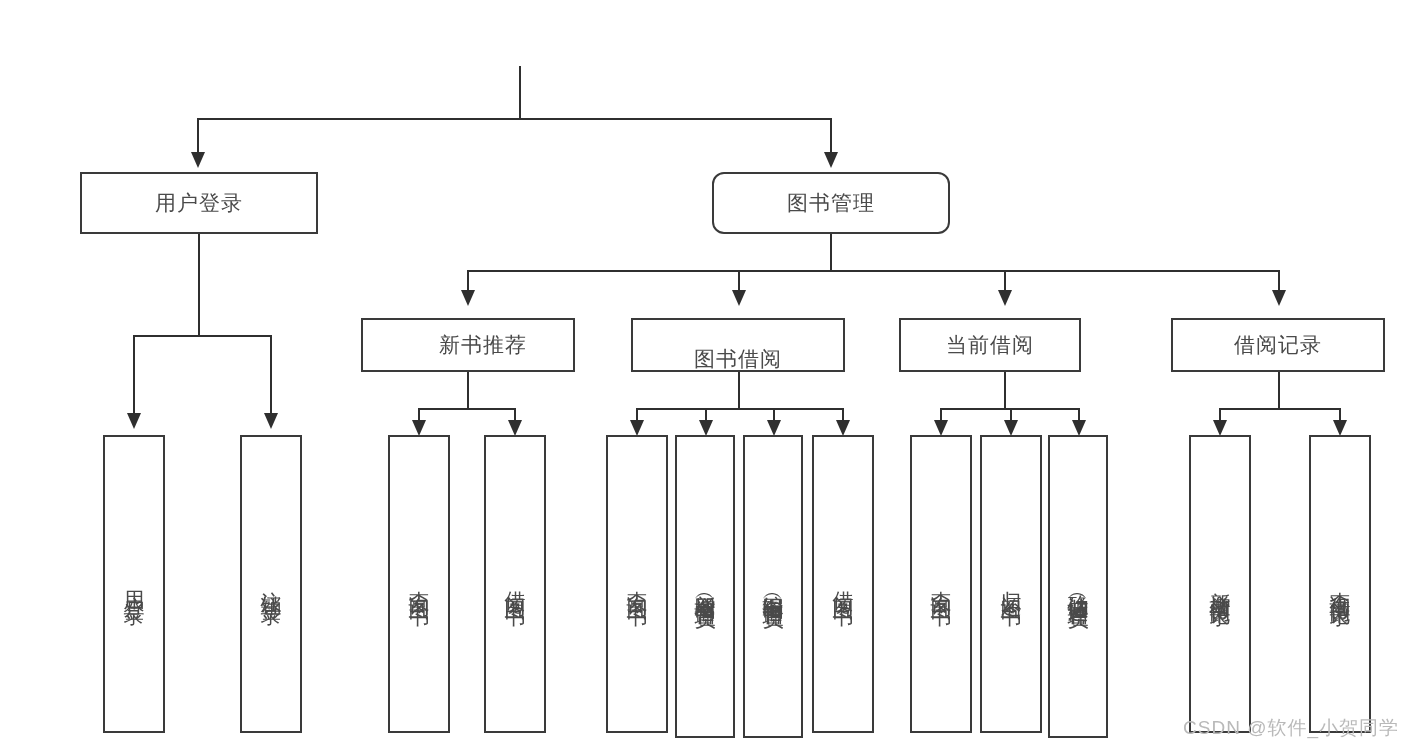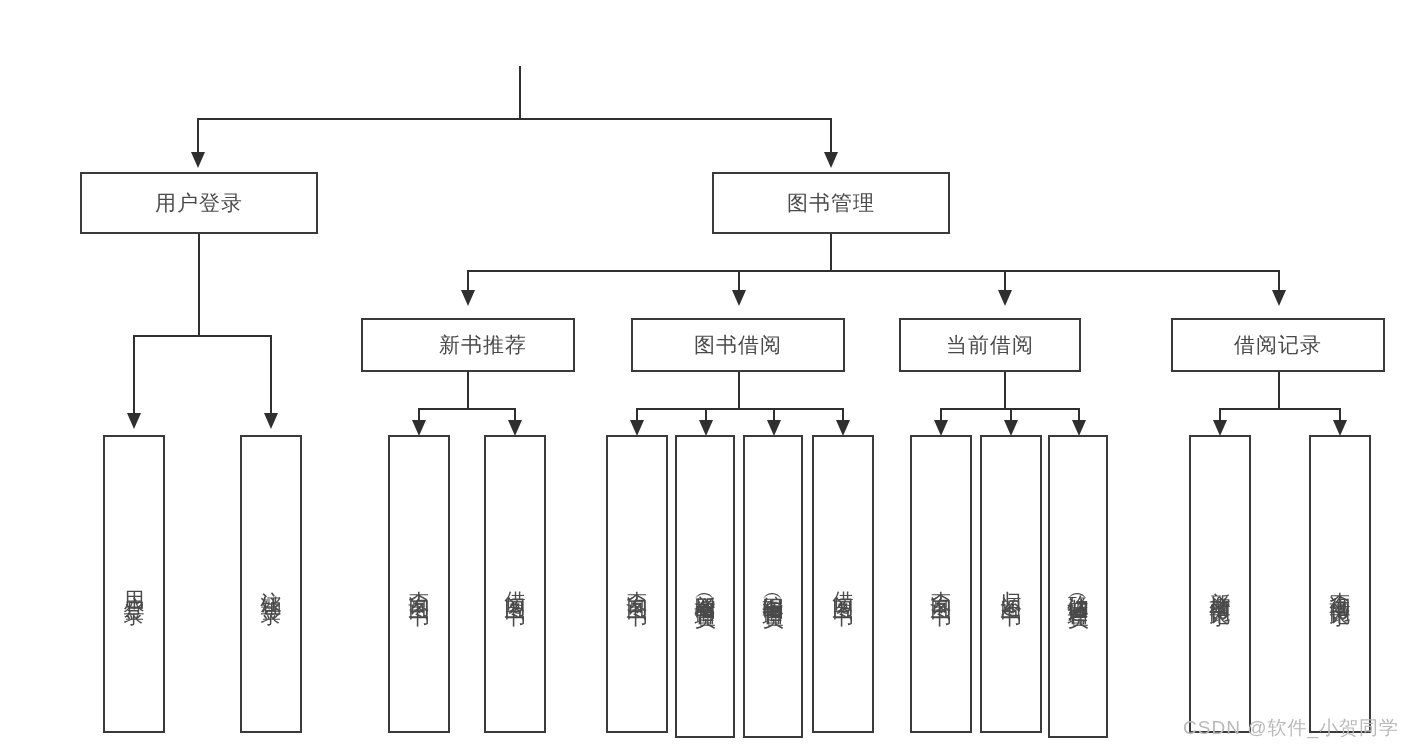--- a/index.html
+++ b/index.html
@@ -100,21 +100,21 @@
   <div class="vline" style="left:197px; top:118px; height:36px;"></div>
   <div class="arrow" style="left:191px; top:152px;"></div>
 
   <div class="vline" style="left:830px; top:118px; height:36px;"></div>
   <div class="arrow" style="left:824px; top:152px;"></div>
 
   <div class="node horiz" style="left:80px; top:172px; width:238px; height:62px;">
     <span>用户登录</span>
   </div>
 
-  <div class="node horiz" style="left:712px; top:172px; width:238px; height:62px;">
+  <div class="node horiz" style="left:712px; top:172px; width:238px; height:62px;border-radius:12px;">
     <span>图书管理</span>
   </div>
 
   <div class="vline" style="left:198px; top:234px; height:101px;"></div>
   <div class="hline" style="left:133px; top:335px; width:137px;"></div>
   <div class="vline" style="left:133px; top:335px; height:80px;"></div>
   <div class="arrow" style="left:127px; top:413px;"></div>
   <div class="vline" style="left:270px; top:335px; height:80px;"></div>
   <div class="arrow" style="left:264px; top:413px;"></div>
 
@@ -129,21 +129,21 @@
 
   <div class="vline" style="left:1004px; top:270px; height:22px;"></div>
   <div class="arrow" style="left:998px; top:290px;"></div>
 
   <div class="vline" style="left:1278px; top:270px; height:22px;"></div>
   <div class="arrow" style="left:1272px; top:290px;"></div>
 
   <div class="node horiz" style="left:361px; top:318px; width:214px; height:54px;padding-left:30px;">
     <span>新书推荐</span>
   </div>
-  <div class="node horiz" style="left:631px; top:318px; width:214px; height:54px;">
+  <div class="node horiz" style="left:631px; top:318px; width:214px; height:54px;align-items:flex-end;">
     <span>图书借阅</span>
   </div>
   <div class="node horiz" style="left:899px; top:318px; width:182px; height:54px;text-align:right;">
     <span>当前借阅</span>
   </div>
   <div class="node horiz" style="left:1171px; top:318px; width:214px; height:54px;">
     <span>借阅记录</span>
   </div>
 
   <div class="vline" style="left:467px; top:372px; width:2px; height:36px;"></div>

